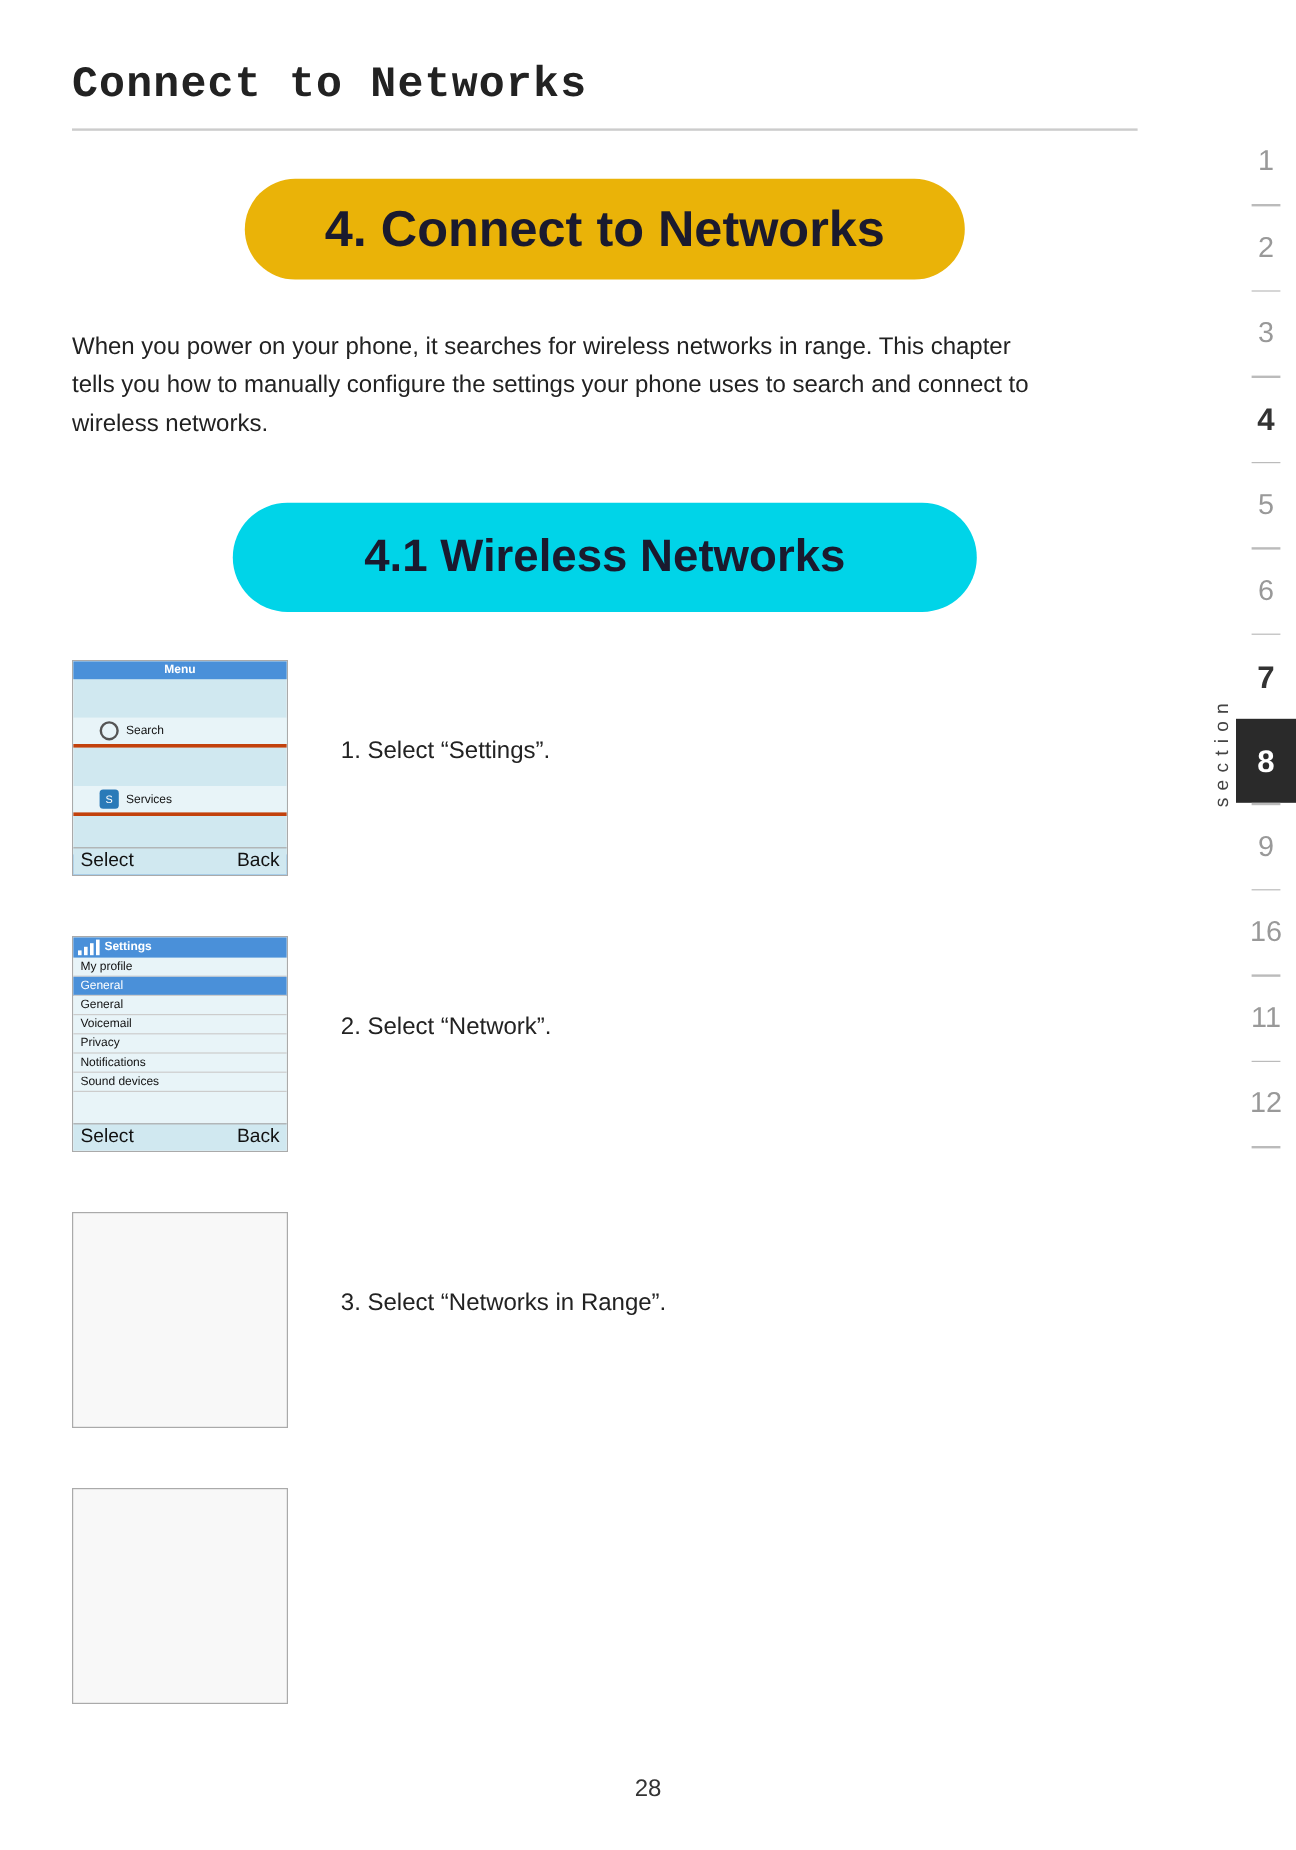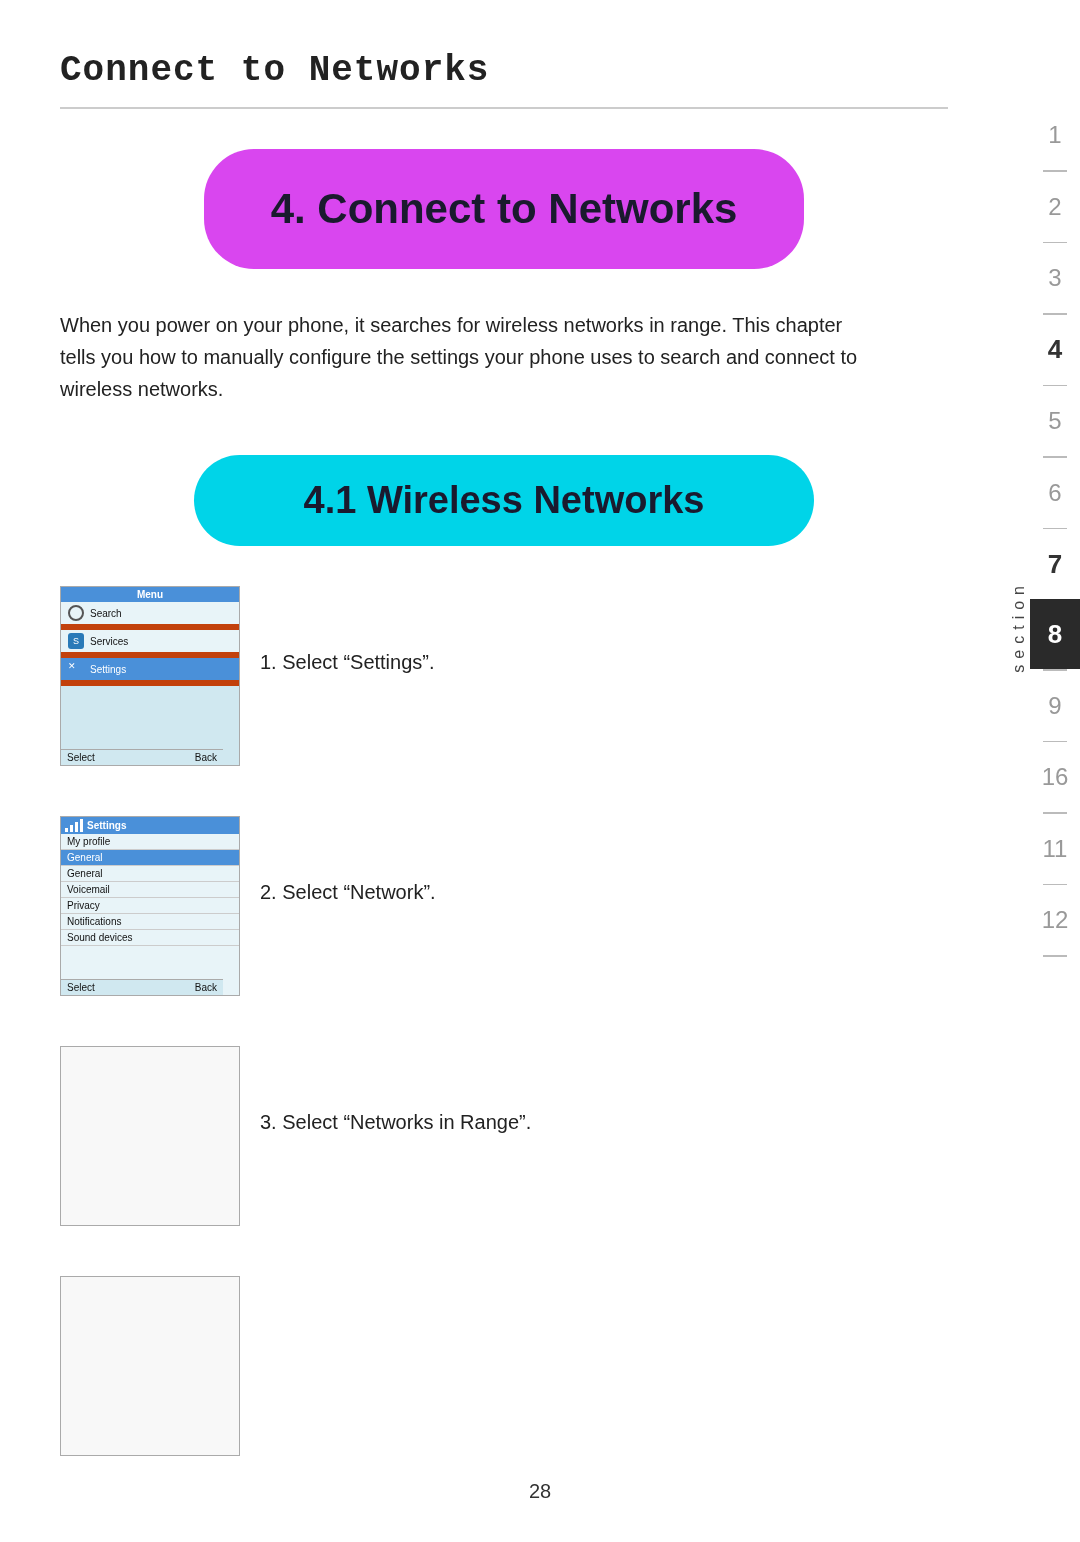--- a/index.html
+++ b/index.html
@@ -40,23 +40,23 @@
 
     .title-divider {
       width: 100%;
       height: 2px;
       background: #ccc;
       margin-bottom: 40px;
     }
 
     
     .chapter-bubble {
-      background: #d946ef;
+      background: #eab308;
       border-radius: 50px;
-      padding: 36px 40px;
+      padding: 18px 40px;
       text-align: center;
       margin-bottom: 40px;
       width: 600px;
       margin-left: auto;
       margin-right: auto;
     }
 
     .chapter-bubble h2 {
       font-size: 42px;
       font-weight: bold;
@@ -90,21 +90,21 @@
       color: #222;
       margin-bottom: 50px;
       max-width: 820px;
     }
 
     
     .step-row {
       display: flex;
       align-items: flex-start;
       margin-bottom: 50px;
-      gap: 20px;
+      gap: 44px;
     }
 
     .step-screenshot {
       width: 180px;
       min-width: 180px;
       height: 180px;
       border: 1px solid #aaa;
       background: #f0f0f0;
       position: relative;
       overflow: hidden;
@@ -131,42 +131,43 @@
       color: white;
       text-align: center;
       padding: 2px 4px;
       font-size: 10px;
       font-weight: bold;
     }
 
     .phone-menuitem {
       display: flex;
       align-items: center;
-      padding: 3px 7px;
+      padding: 3px 22px;
       gap: 6px;
       font-size: 10px;
       color: #111;
       background: #e8f4f8;
-      border-bottom: 6px solid #c2410c;
+      border-bottom: 3px solid #c2410c;
+      margin-top: 32px;
     }
 
     .phone-menuitem.highlighted {
       background: #4a90d9;
       color: white;
     }
 
     .phone-bottombar {
       position: absolute;
       bottom: 0;
       left: 0;
-      right: 16px;
+      right: 0;
       display: flex;
       justify-content: space-between;
       padding: 2px 6px;
-      font-size: 10px;
+      font-size: 16px;
       color: #111;
       background: #d0e8f0;
       border-top: 1px solid #aaa;
     }
 
     
     .settings-screen {
       width: 100%;
       height: 100%;
       background: #e8f4f8;

